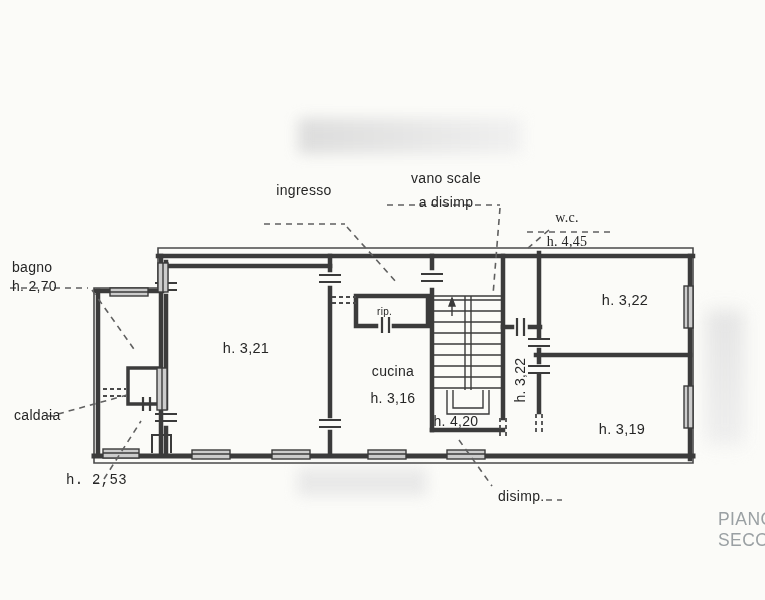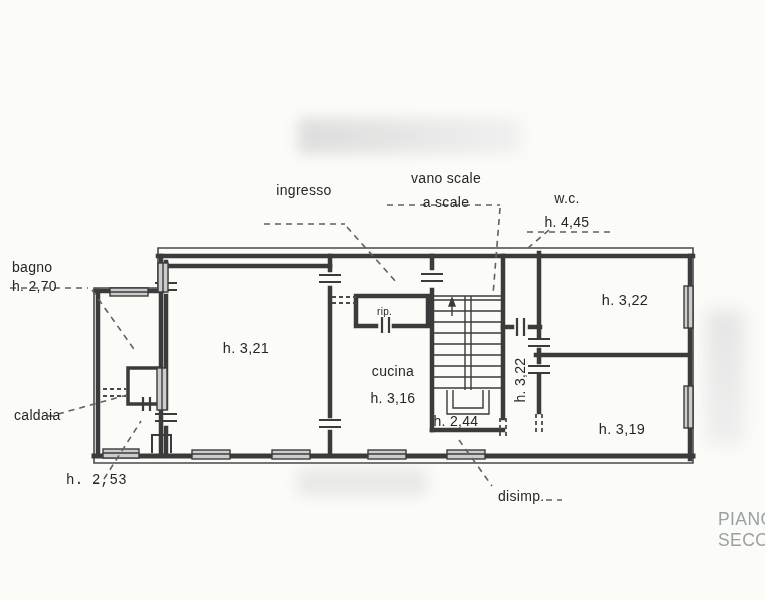--- a/index.html
+++ b/index.html
@@ -156,24 +156,24 @@
   <div class="lbl" id="lbl-h253" style="left:66px;top:471px;font-family:Liberation Mono, monospace;">
     <span>h. 2,53</span>
   </div>
 
   <div class="lbl center gap24" id="lbl-ingresso" style="left:256px;top:178px;width:96px;">
     <span class="ln">ingresso</span>
   </div>
 
   <div class="lbl center gap24" id="lbl-vano" style="left:390px;top:166px;width:112px;">
     <span class="ln">vano scale</span>
-    <span class="ln">a scale</span>
-  </div>
-
-  <div class="lbl center gap24" id="lbl-wc" style="left:524px;top:186px;width:86px;">
+    <span class="ln">a disimp</span>
+  </div>
+
+  <div class="lbl center gap24" id="lbl-wc" style="left:524px;top:206px;width:86px;font-family:Liberation Serif, serif;">
     <span class="ln">w.c.</span>
     <span class="ln">h. 4,45</span>
   </div>
 
   <div class="lbl center room-h" id="lbl-321" style="left:201px;top:339px;width:90px;">
     <span>h. 3,21</span>
   </div>
 
   <div class="lbl center gap27" id="lbl-cucina" style="left:328px;top:358px;width:92px;">
     <span class="ln">cucina</span>
@@ -190,21 +190,21 @@
 
   <div class="lbl center room-h" id="lbl-319" style="left:577px;top:420px;width:90px;">
     <span>h. 3,19</span>
   </div>
 
   <div class="lbl" id="lbl-corridor" style="left:488px;top:372px;">
     <span>h. 3,22</span>
   </div>
 
   <div class="lbl center" id="lbl-h275" style="left:426px;top:412px;width:60px;">
-    <span>h. 2,44</span>
+    <span>h. 4,20</span>
   </div>
 
   <div class="lbl" id="lbl-disimp" style="left:498px;top:487px;">
     <span>disimp.</span>
   </div>
 
   <div id="caption">
     <span class="ln" style="display:block;">PIANO</span>
     <span class="ln" style="display:block;">SECONDO</span>
   </div>

